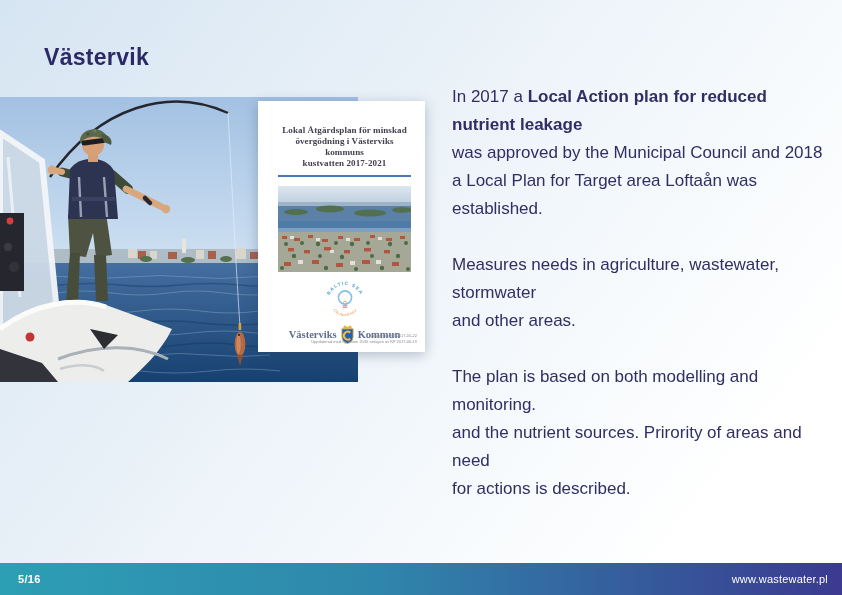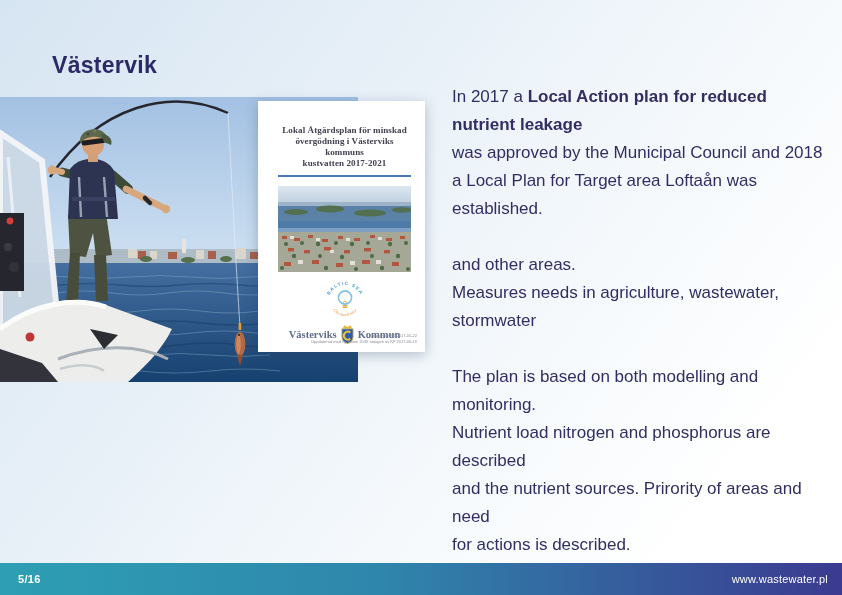--- a/index.html
+++ b/index.html
@@ -2,21 +2,21 @@
 <html><head>
 <meta charset="utf-8">
 <style>
   html,body{margin:0;padding:0;background:#ffffff;}
   .slide{
     position:relative;width:842px;height:595px;overflow:hidden;
     background:linear-gradient(128deg,#d6e5f2 0%,#e3edf6 25%,#f2f7fb 55%,#ffffff 85%);
     font-family:"Liberation Sans",sans-serif;
   }
   .page-title{
-    position:absolute;left:44px;top:44px;margin:8px;
+    position:absolute;left:44px;top:44px;margin:0;
     font-size:23px;font-weight:bold;color:#2b2a66;letter-spacing:.3px;
   }
   
   .photo{position:absolute;left:0;top:97px;width:358px;height:285px;}
   .photo svg{display:block;width:100%;height:100%;}
   
   .cover{
     position:absolute;left:258px;top:101px;width:167px;height:251px;
     background:#ffffff;box-shadow:0 3px 12px rgba(40,60,90,.30);
     box-sizing:border-box;padding:24px 14px 0 20px;
@@ -304,26 +304,25 @@
     </div>
   </div>
 
   <div class="textcol">
     <p>
       <span class="line"><span>In 2017 a </span><b>Local Action plan for reduced nutrient leakage</b></span>
       <span class="line">was approved by the Municipal Council and 2018</span>
       <span class="line">a Local Plan for Target area Loftaån was established.</span>
     </p>
     <p>
+      <span class="line">Measures needs in agriculture, wastewater, stormwater</span>
       <span class="line">and other areas.</span>
-      <span class="line">Measures needs in agriculture, wastewater, stormwater</span>
     </p>
     <p>
       <span class="line">The plan is based on both modelling and monitoring.</span>
-      <span class="line">Nutrient load nitrogen and phosphorus are described</span>
       <span class="line">and the nutrient sources. Prirority of areas and need</span>
       <span class="line">for actions is described.</span>
     </p>
   </div>
 
   <div class="footer">
     <span class="page-num">5/16</span>
     <span class="website">www.wastewater.pl</span>
   </div>
 

